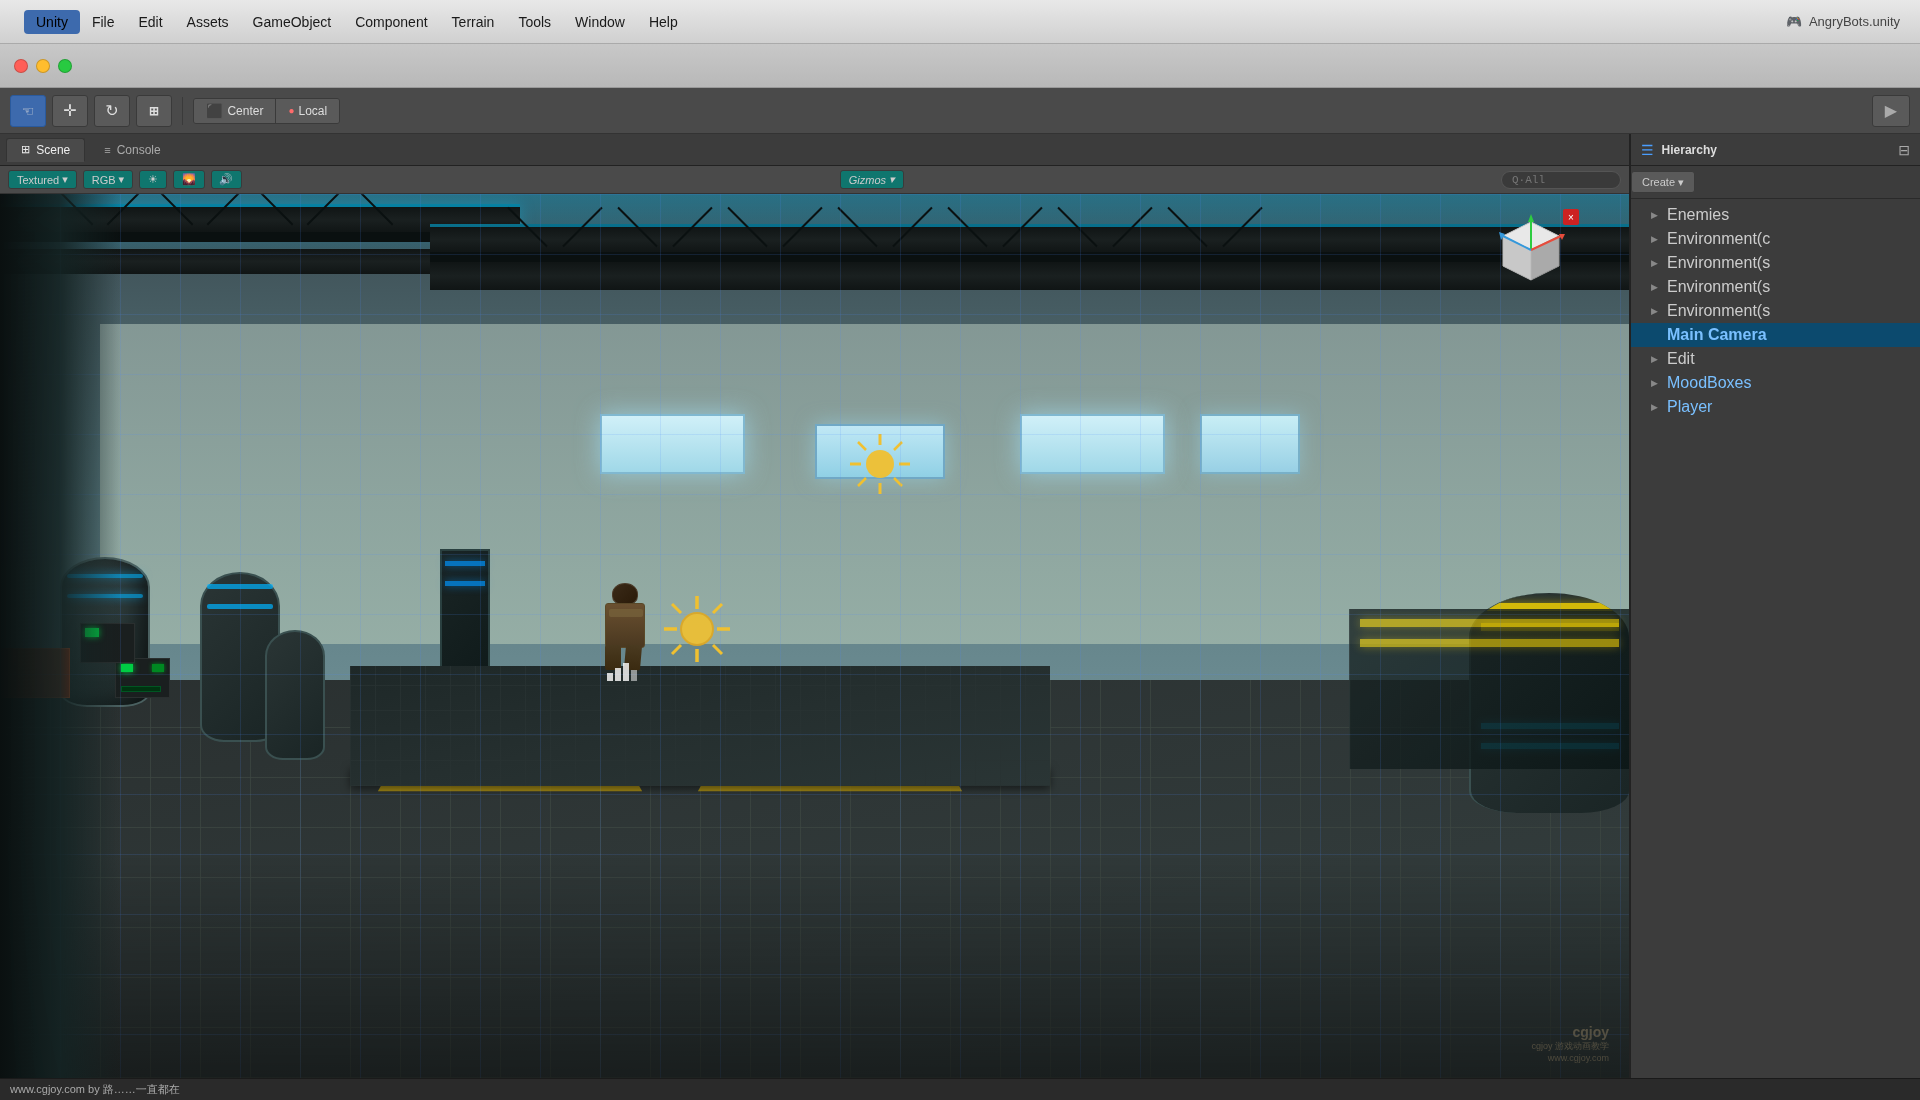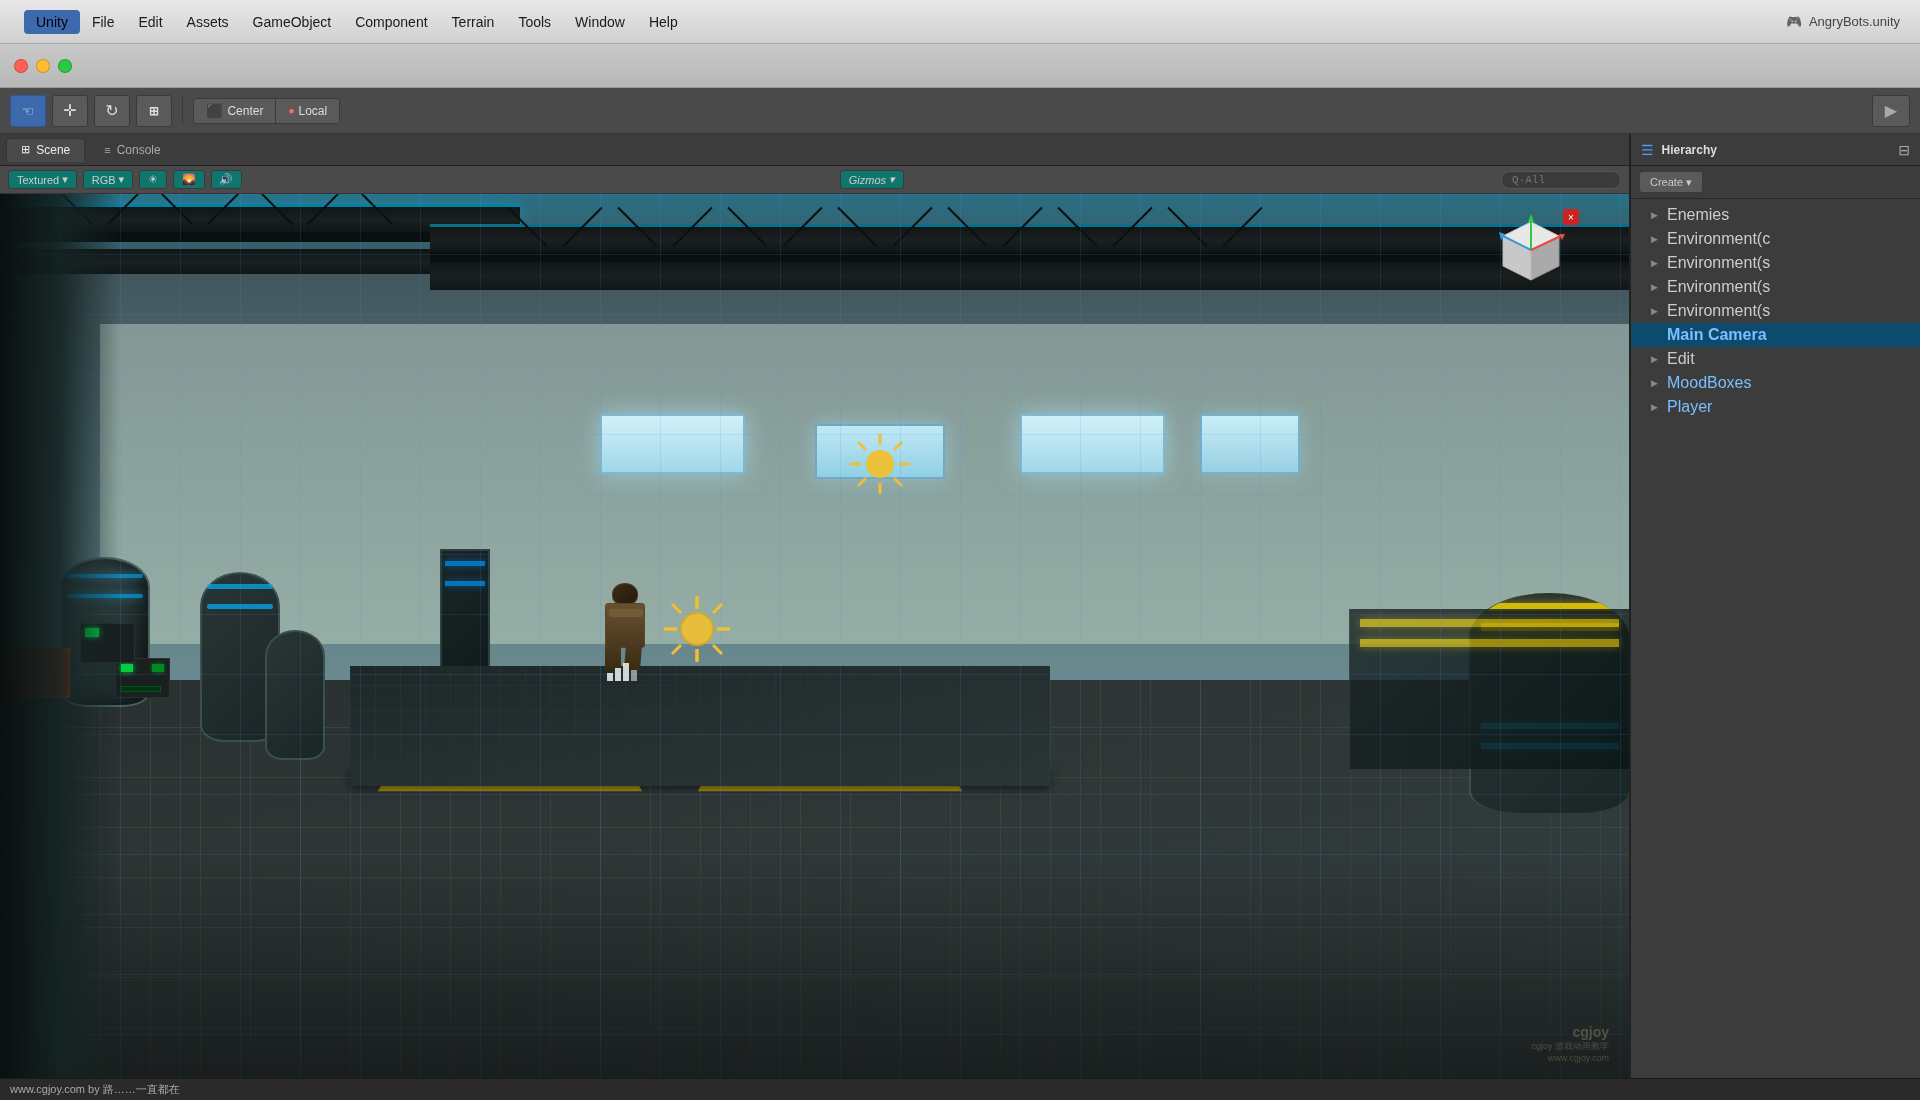--- a/index.html
+++ b/index.html
@@ -665,21 +665,21 @@
   </div>
 
   <div id="hierarchy-panel">
 
     <div class="hierarchy-header">
       <span style="color:#4a9eff;font-size:14px;">☰</span>
       <span class="hierarchy-title">Hierarchy</span>
       <span class="hierarchy-collapse">⊟</span>
     </div>
 
-    <div style="padding: 5px 8px; background: #3c3c3c; border-bottom: 1px solid #2a2a2a; display: flex; align-items: center; gap: 6px;">
+    <div style="padding: 5px 0; background: #3c3c3c; border-bottom: 1px solid #2a2a2a; display: flex; align-items: center; gap: 6px;">
       <div class="create-btn">
         <span>Create</span>
         <span>▾</span>
       </div>
     </div>
 
     <div class="hierarchy-items">
 
       <div class="h-item">
         <span class="h-arrow">▶</span>

